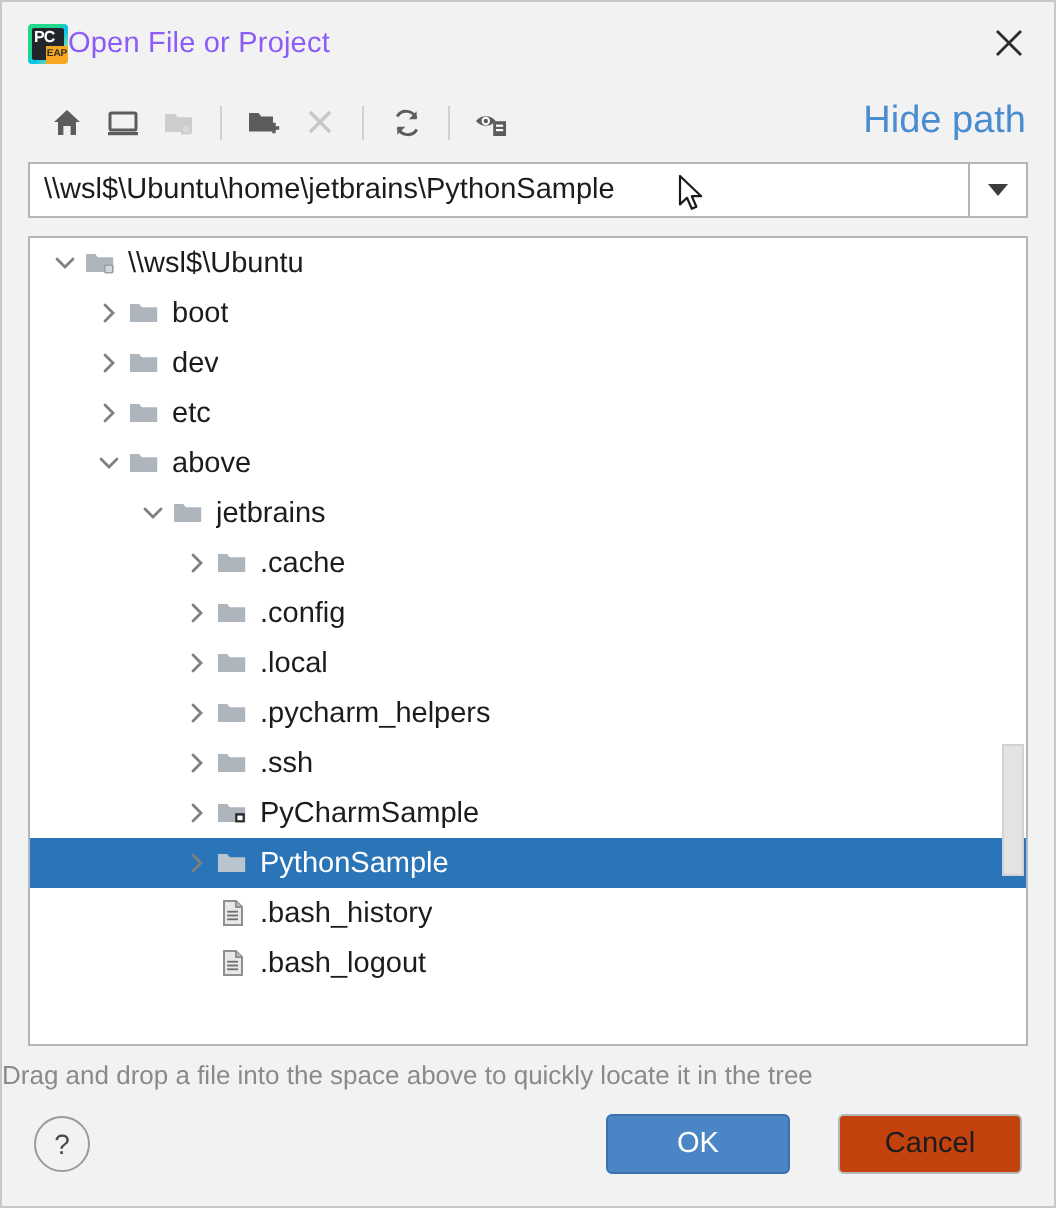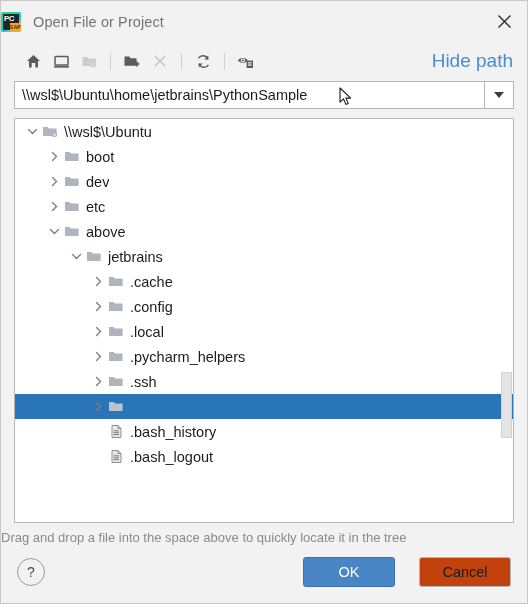--- a/index.html
+++ b/index.html
@@ -24,21 +24,21 @@
     display: flex;
     flex-direction: column;
   }
 
   
   .titlebar {
     height: 41px;
     flex: 0 0 41px;
     display: flex;
     align-items: center;
-    padding: 0 0 0 0;
+    padding: 0 0 0 13px;
     background: #f2f2f2;
     position: relative;
   }
   .app-logo {
     width: 20px;
     height: 20px;
     position: relative;
     flex: 0 0 20px;
     border-radius: 2px;
     overflow: hidden;
@@ -67,23 +67,22 @@
     width: 11px; height: 9px;
     background: #f5a623;
     color: #2b2b2b;
     font-size: 5px;
     font-weight: bold;
     line-height: 9px;
     text-align: center;
     font-family: "Liberation Sans", sans-serif;
   }
   .title-text {
-    margin-left: 12px;
     font-size: 14.5px;
-    color: #737373;
+    color: #8b5cf6;
     letter-spacing: 0.1px;
   }
   .close-btn {
     position: absolute;
     right: 0; top: 0;
     width: 46px; height: 41px;
     display: flex;
     align-items: center;
     justify-content: center;
     cursor: default;
@@ -530,32 +529,49 @@
               <path d="M4.5 2.5 L8.5 6.5 L4.5 10.5" fill="none" stroke="#808080" stroke-width="1.4" stroke-linecap="round"></path>
             </svg>
           </span>
           <span class="node-icon">
             <svg width="16" height="15" viewBox="0 0 16 15">
               <path d="M1 3 L5.6 3 L6.9 4.6 L14.6 4.6 L14.6 12 L1 12 Z" fill="#afb5bd"></path>
             </svg>
           </span>
           <span class="label">.ssh</span>
         </div>
+        <div class="row">
+          <span style="display:inline-block;flex:0 0 75px;width:75px"></span>
+          <span class="chev">
+            <svg width="13" height="13" viewBox="0 0 13 13">
+              <path d="M4.5 2.5 L8.5 6.5 L4.5 10.5" fill="none" stroke="#808080" stroke-width="1.4" stroke-linecap="round"></path>
+            </svg>
+          </span>
+          <span class="node-icon">
+            <svg width="16" height="15" viewBox="0 0 16 15">
+              <path d="M1 3 L5.6 3 L6.9 4.6 L14.6 4.6 L14.6 12 L1 12 Z" fill="#afb5bd"></path>
+              <rect x="9.6" y="7.6" width="4.8" height="4.6" fill="#2b2b2b"></rect>
+              <rect x="10.7" y="8.8" width="2.6" height="2.3" fill="#ffffff"></rect>
+            </svg>
+          </span>
+          <span class="label">PyCharmSample</span>
+        </div>
         <div class="row selected">
           <span style="display:inline-block;flex:0 0 75px;width:75px"></span>
           <span class="chev">
             <svg width="13" height="13" viewBox="0 0 13 13">
               <path d="M4.5 2.5 L8.5 6.5 L4.5 10.5" fill="none" stroke="#808080" stroke-width="1.4" stroke-linecap="round"></path>
             </svg>
           </span>
           <span class="node-icon">
             <svg width="16" height="15" viewBox="0 0 16 15">
               <path d="M1 3 L5.6 3 L6.9 4.6 L14.6 4.6 L14.6 12 L1 12 Z" fill="#b9c4ce"></path>
             </svg>
           </span>
+          <span class="label">PythonSample</span>
         </div>
         <div class="row">
           <span style="display:inline-block;flex:0 0 75px;width:75px"></span>
           <span class="chev empty"></span>
           <span class="node-icon">
             <svg width="15" height="15" viewBox="0 0 15 15">
               <path d="M3 1.5 L9 1.5 L12 4.5 L12 13.5 L3 13.5 Z" fill="#e8e8e8" stroke="#8f8f8f" stroke-width="1"></path>
               <path d="M9 1.5 L9 4.5 L12 4.5" fill="#bdbdbd" stroke="#8f8f8f" stroke-width="1"></path>
               <rect x="4.6" y="6.4" width="5.4" height="0.9" fill="#6e6e6e"></rect>
               <rect x="4.6" y="8.3" width="5.4" height="0.9" fill="#6e6e6e"></rect>

